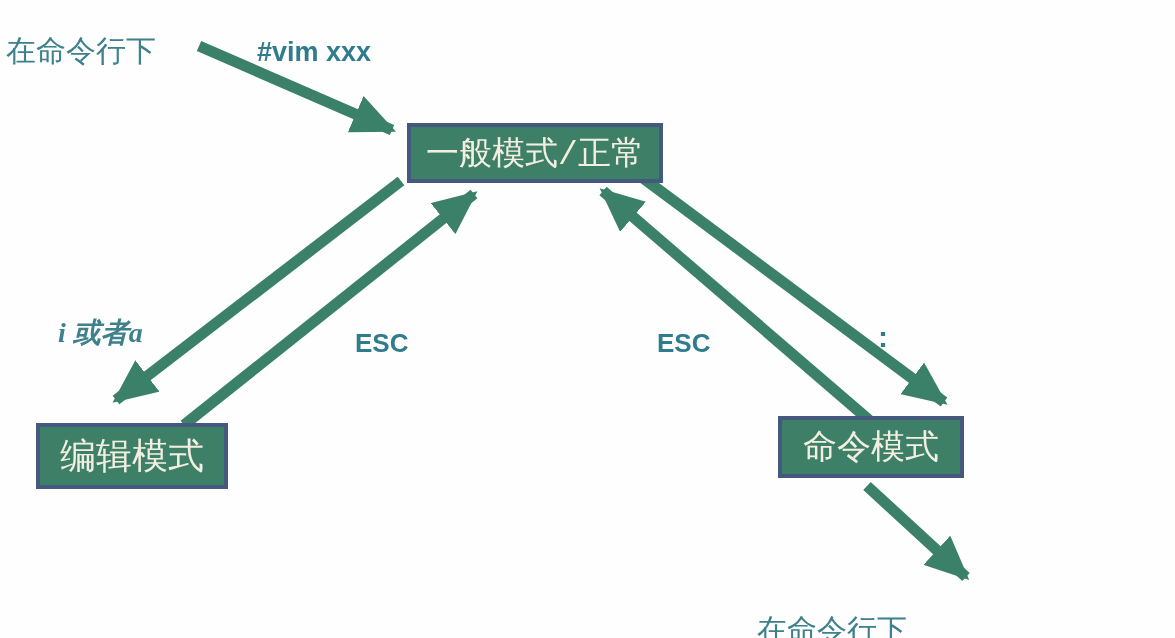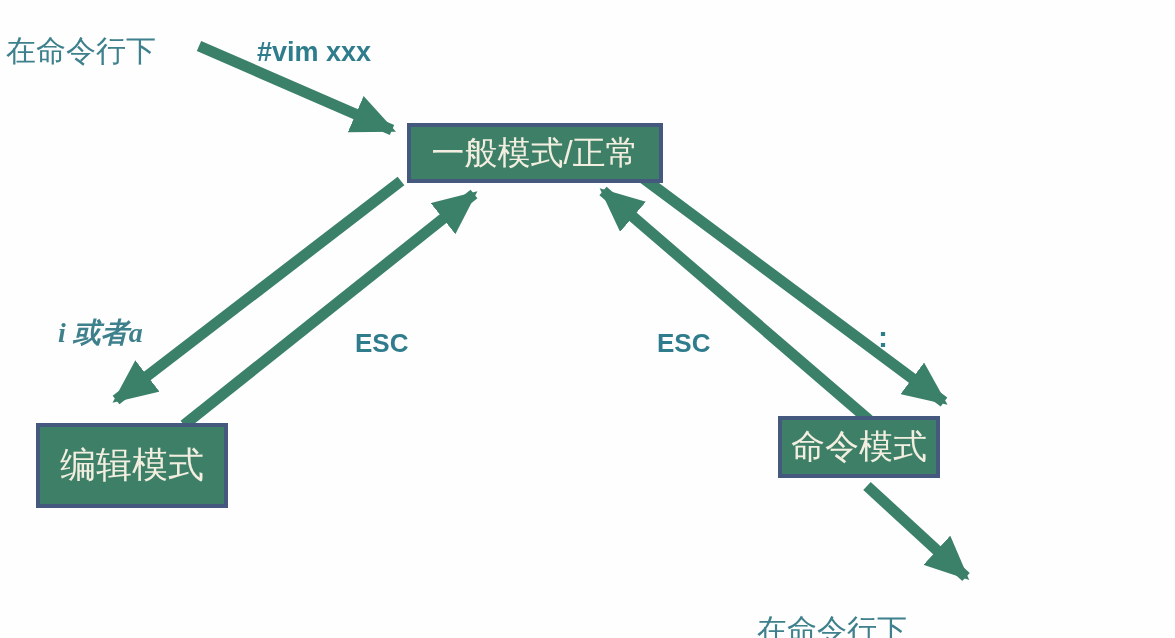--- a/index.html
+++ b/index.html
@@ -25,21 +25,21 @@
   #arrowhead polygon { fill: var(--arrow-green, #3B8169); }
   .mode-box {
     position: absolute;
     z-index: 2;
     background: var(--node-fill, #3E7F68);
     border: 4px solid var(--node-border, #44597D);
     color: var(--node-text, #F2EFE0);
     display: flex;
     align-items: center;
     justify-content: center;
-    font-family: Liberation Sans, sans-serif;
+    font-family: Liberation Mono, monospace;
     box-sizing: border-box;
     white-space: nowrap;
   }
   .diagram-label {
     position: absolute;
     z-index: 2;
     white-space: nowrap;
     line-height: 1.1;
     margin-top: 28px;
   }
@@ -70,25 +70,25 @@
     <line class="arrow" x1="184" y1="425" x2="474" y2="194" marker-end="url(#arrowhead)"></line>
     <line class="arrow" x1="869" y1="420" x2="603" y2="191" marker-end="url(#arrowhead)"></line>
     <line class="arrow" x1="643" y1="178" x2="944" y2="402" marker-end="url(#arrowhead)"></line>
     <line class="arrow" x1="867" y1="486" x2="966" y2="577" marker-end="url(#arrowhead)"></line>
   </svg>
 
   <div class="mode-box" style="left:407px; top:123px; width:256px; height:60px; font-size:33px;">
     <span>一般模式/正常</span>
   </div>
 
-  <div class="mode-box" style="left:36px; top:423px; width:192px; height:85px; font-size:36px;">
+  <div class="mode-box" style="left:36px; top:423px; width:192px; height:66px; font-size:36px;">
     <span>编辑模式</span>
   </div>
 
-  <div class="mode-box" style="left:778px; top:416px; width:162px; height:62px; font-size:34px;">
+  <div class="mode-box" style="left:778px; top:416px; width:186px; height:62px; font-size:34px;">
     <span>命令模式</span>
   </div>
 
   <div class="diagram-label cjk-label" id="label-top-context" style="left:6px; top:6px; font-size:30px;">在命令行下</div>
 
   <div class="diagram-label key-label" id="label-vim-command" style="left:257px; top:10px; font-size:27px;">#vim xxx</div>
 
   <div class="diagram-label cjk-label" id="label-i-or-a" style="left:58px; top:290px; font-size:28px;font-weight:bold;">i 或者a</div>
 
   <div class="diagram-label key-label" id="label-esc-left" style="left:355px; top:301px; font-size:26px;">ESC</div>

